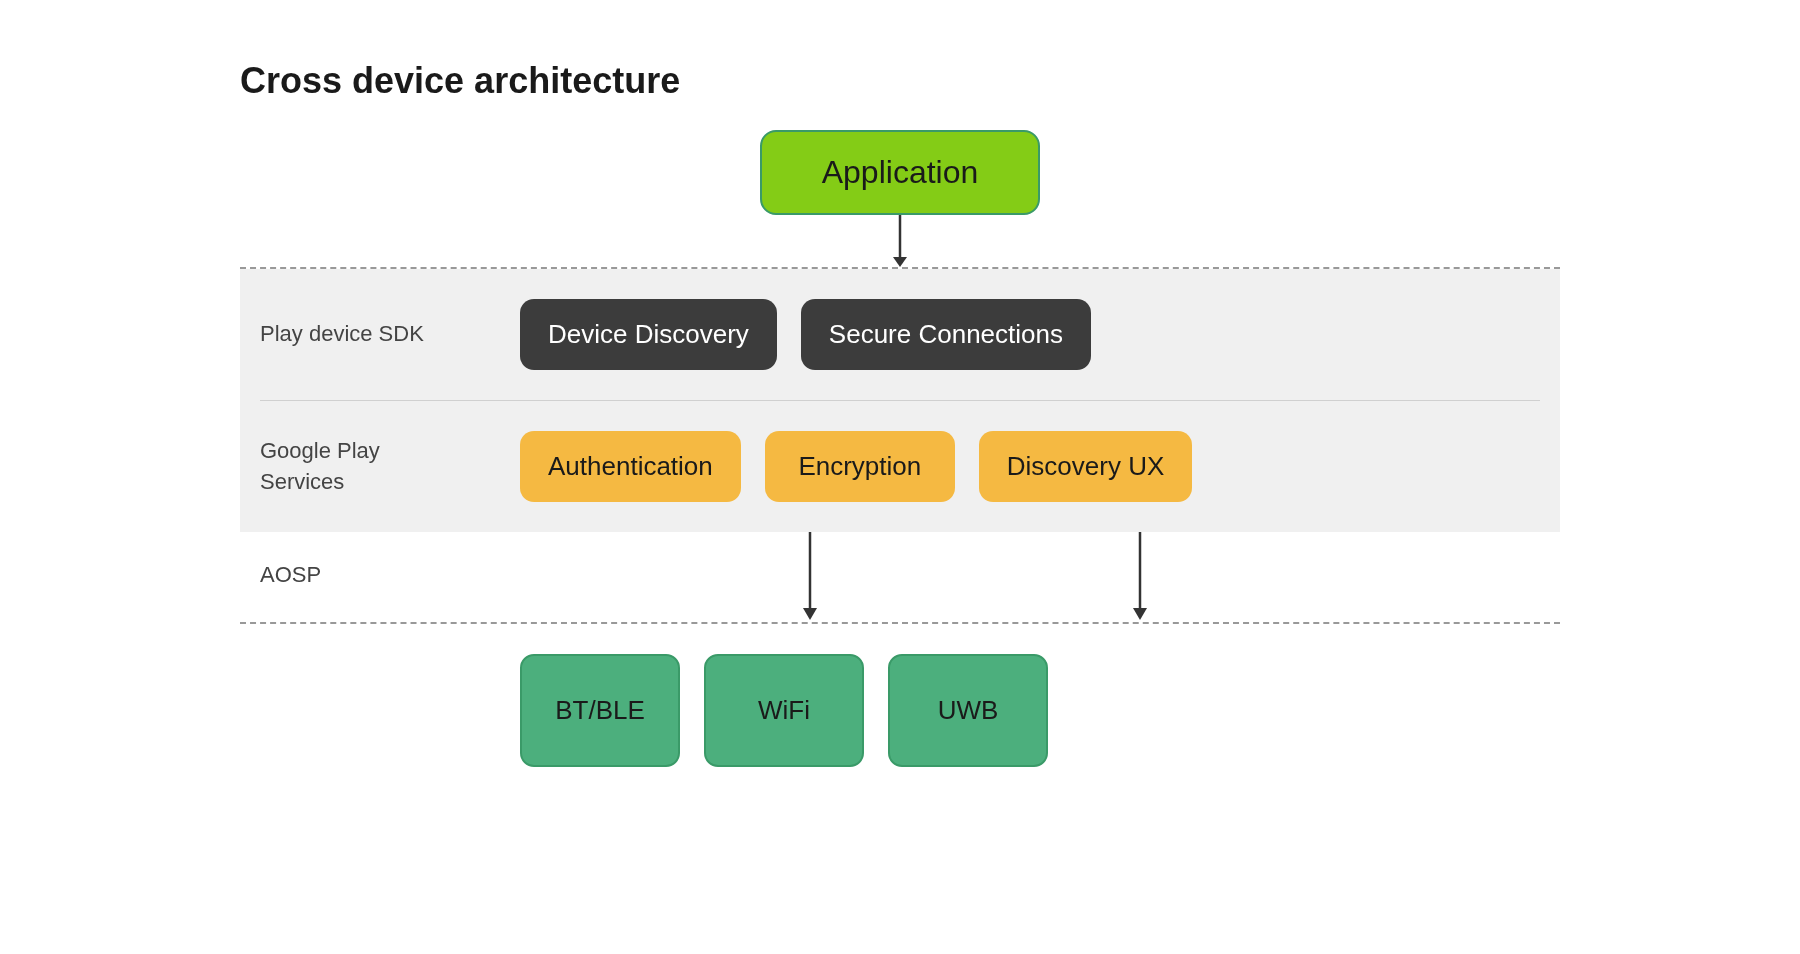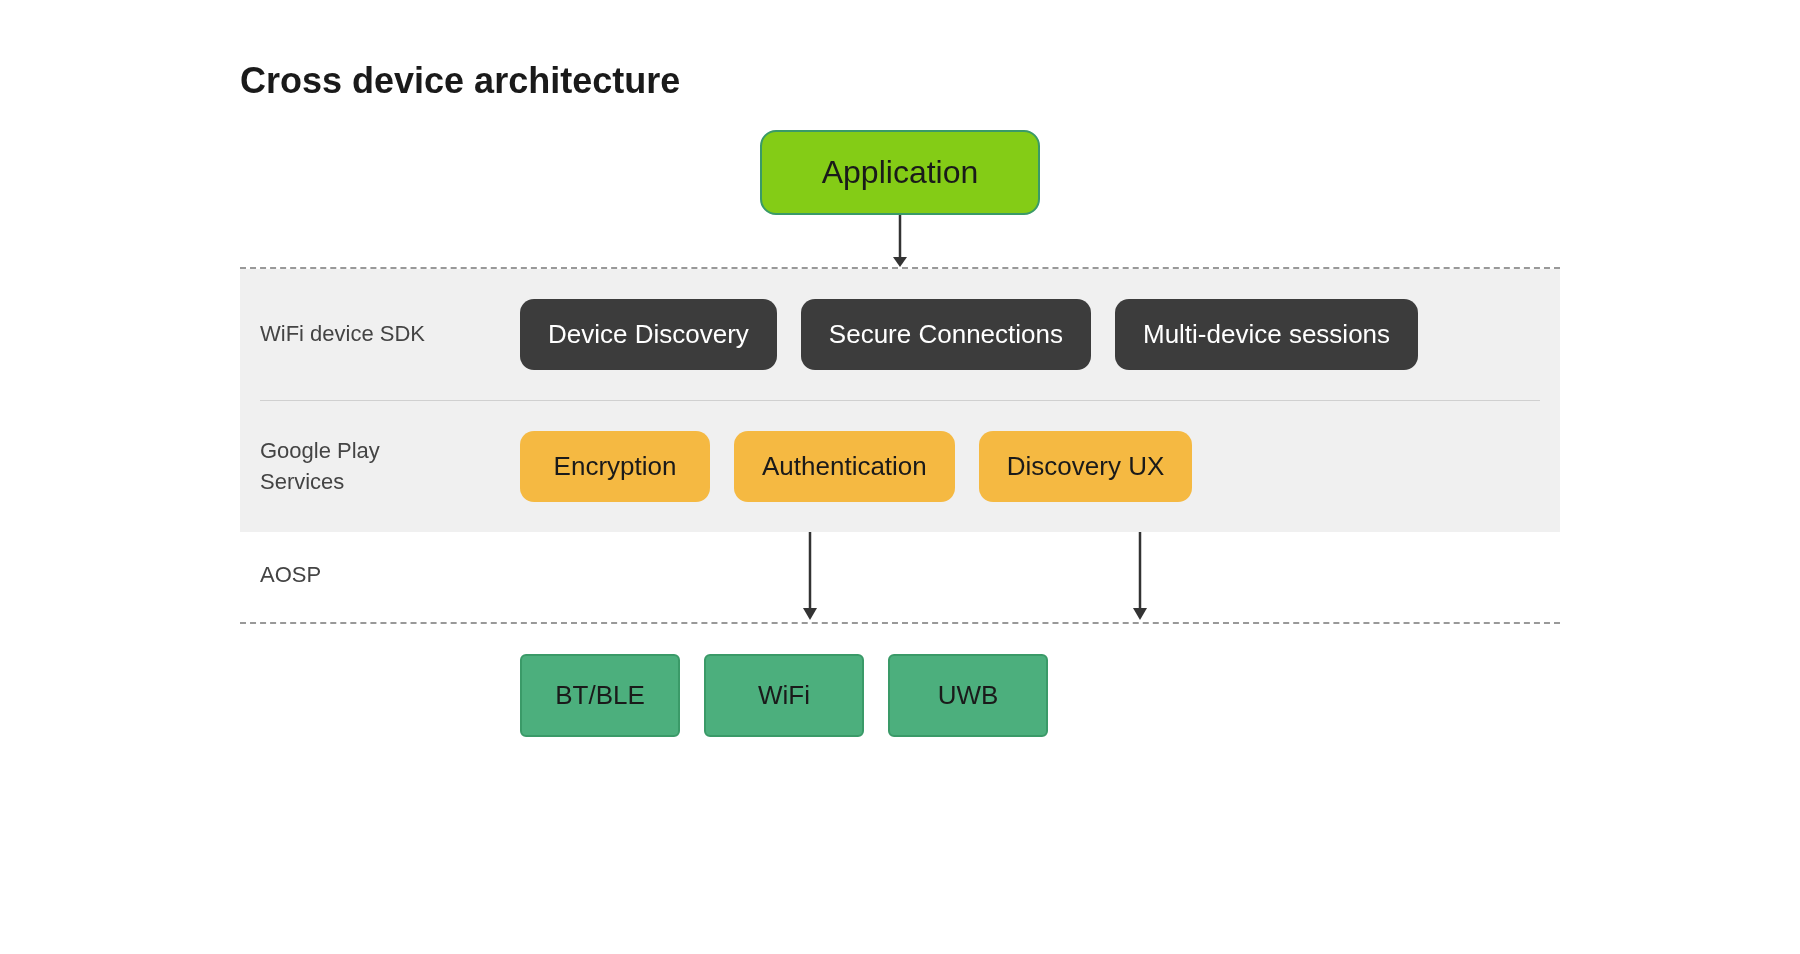--- a/index.html
+++ b/index.html
@@ -118,22 +118,22 @@
     .aosp-label {
       font-size: 22px;
       color: #444;
       width: 200px;
       min-width: 200px;
       padding-top: 0;
     }
     .green-box {
       background: #4caf7d;
       border: 2px solid #3a9a68;
-      border-radius: 6px;
-      padding: 24px 28px;
+      border-radius: 14px;
+      padding: 39px 28px;
       font-size: 26px;
       font-weight: 500;
       color: #1a1a1a;
       text-align: center;
       min-width: 160px;
     }
   </style>
 </head>
 <body>
 
@@ -151,44 +151,41 @@
         <line x1="7" y1="0" x2="7" y2="42" stroke="#333" stroke-width="2.5"></line>
         <polygon points="0,42 14,42 7,52" fill="#333"></polygon>
       </svg>
     </div>
 
     <div class="dashed-line"></div>
 
     <div class="gray-section">
 
       <div class="sdk-row">
-        <div class="row-label">WiFi device SDK</div>
+        <div class="row-label">Play device SDK</div>
         <div class="boxes-row">
           <div class="dark-box">
             <span>Device Discovery</span>
           </div>
           <div class="dark-box">
             <span>Secure Connections</span>
-          </div>
-          <div class="dark-box">
-            <span>Multi-device sessions</span>
           </div>
         </div>
       </div>
 
       <div class="section-divider"></div>
 
       <div class="sdk-row">
         <div class="row-label">Google Play Services</div>
         <div class="boxes-row">
           <div class="yellow-box">
+            <span>Authentication</span>
+          </div>
+          <div class="yellow-box">
             <span>Encryption</span>
-          </div>
-          <div class="yellow-box">
-            <span>Authentication</span>
           </div>
           <div class="yellow-box">
             <span>Discovery UX</span>
           </div>
         </div>
       </div>
     </div>
 
     <div style="display:flex;align-items:flex-start;padding:0 20px;position:relative;">
       <div class="aosp-label" style="padding-top:30px;">AOSP</div>

